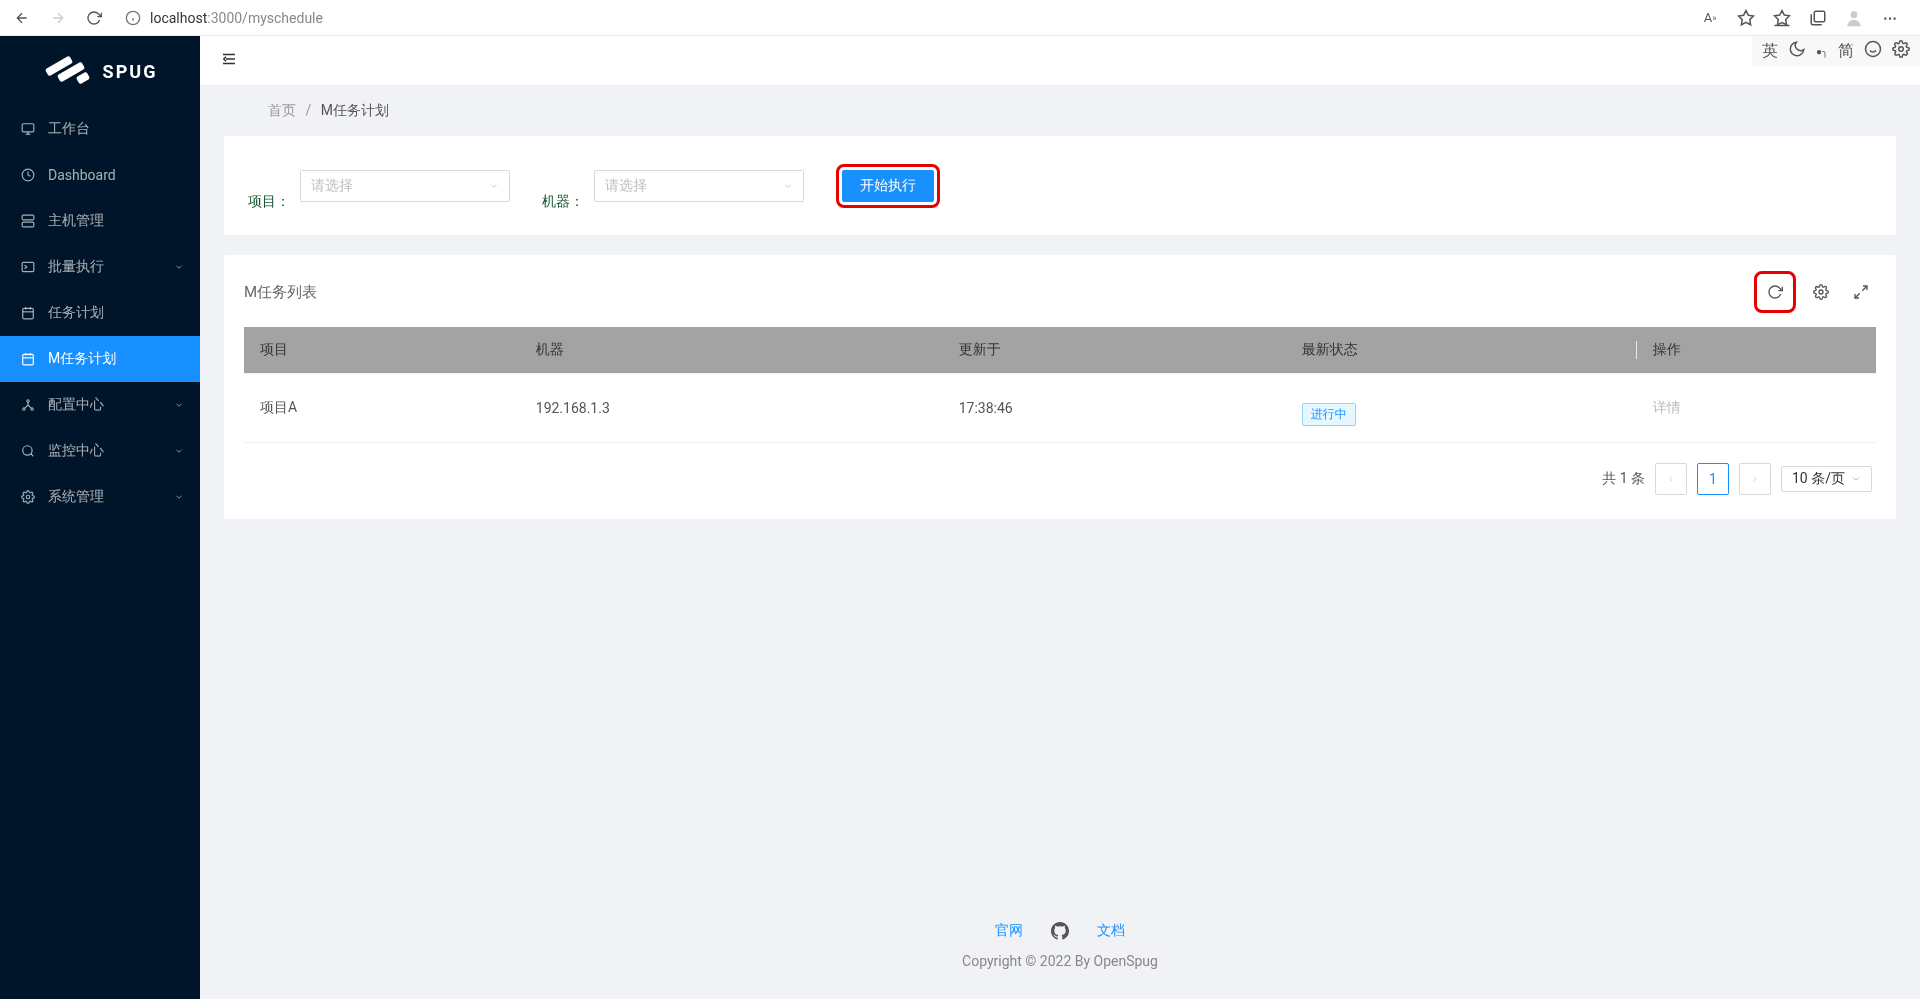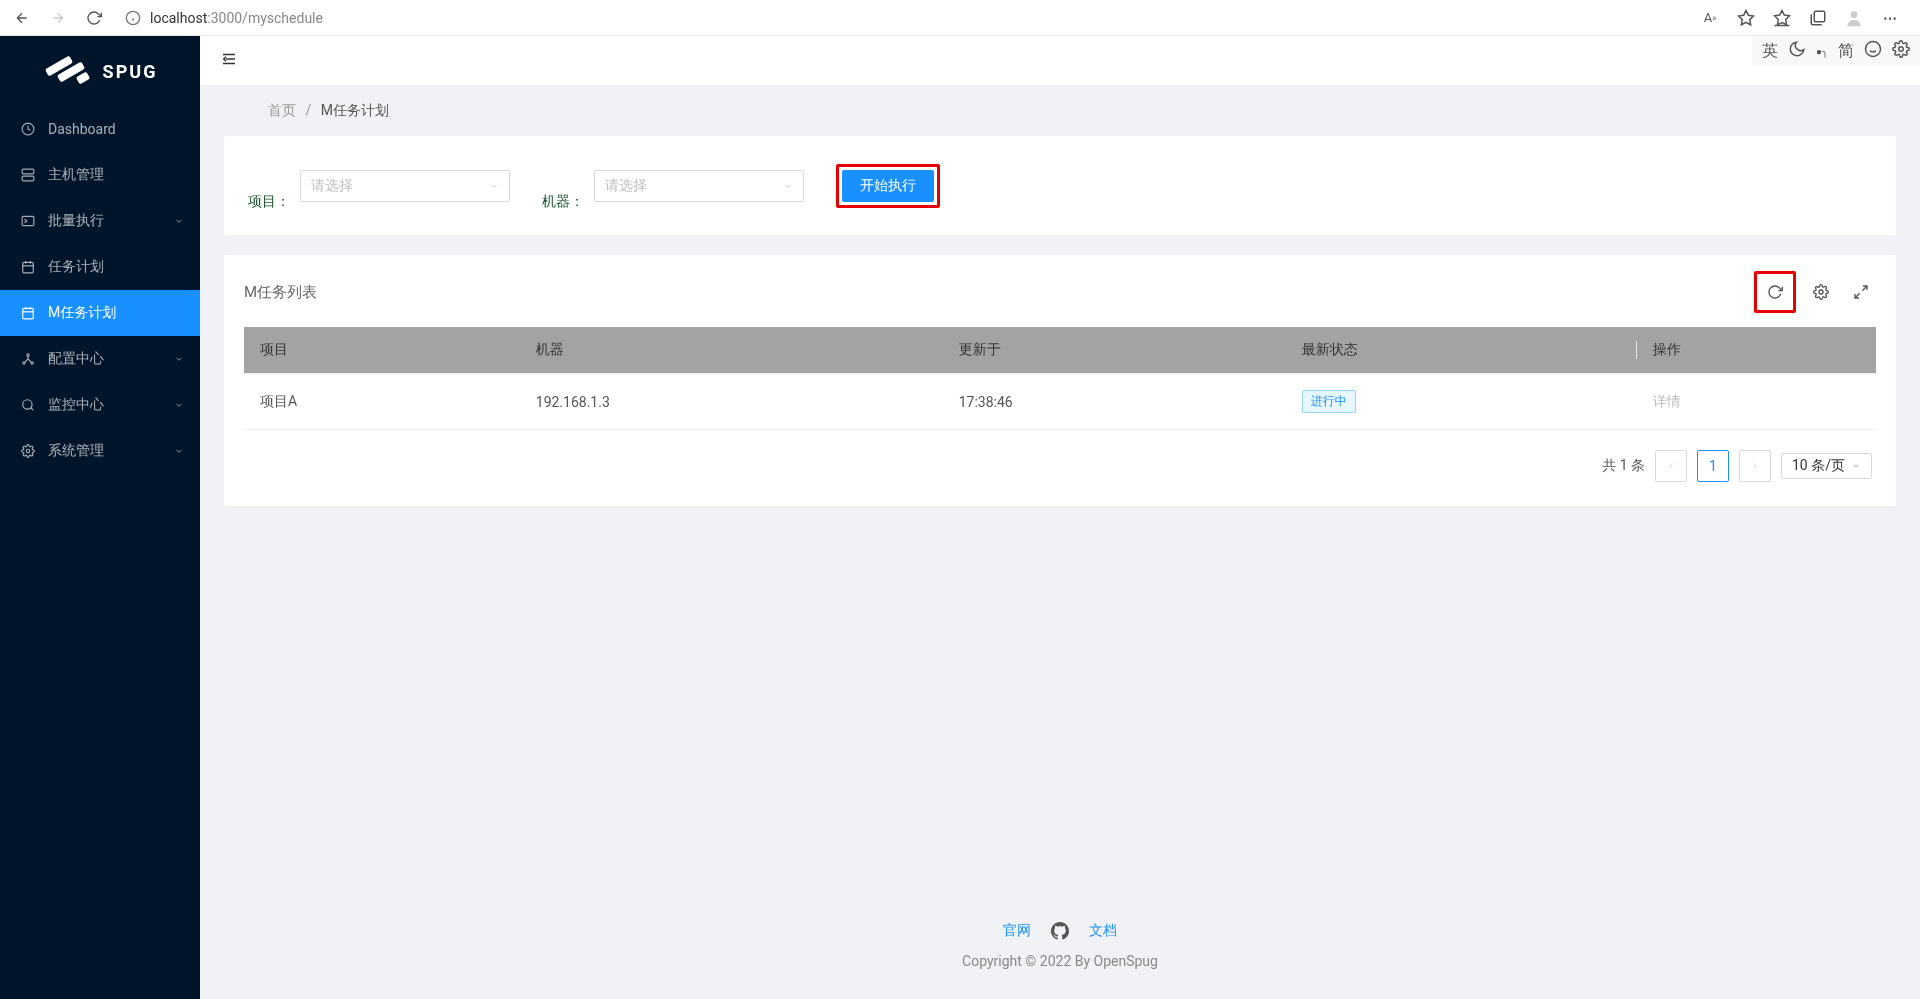--- a/index.html
+++ b/index.html
@@ -170,21 +170,21 @@
       height: 32px;
       padding: 0 18px;
       border-radius: 2px;
       cursor: pointer;
       font-size: 14px;
     }
     
     .highlight-box {
       border: 3px solid #e60000;
       padding: 3px;
-      border-radius: 2px;
+      border-radius: 8px;
       display: inline-flex;
     }
     .highlight-inline { display: inline-flex; align-items: center; justify-content: center; }
     
     .table-panel {
       margin-top: 20px;
       padding: 16px 20px 24px;
     }
     .table-header {
       display: flex;
@@ -220,20 +220,21 @@
       color: #555;
     }
     .tag {
       display: inline-block;
       padding: 2px 8px;
       border: 1px solid #91d5ff;
       background: #e6f7ff;
       color: #1890ff;
       border-radius: 2px;
       font-size: 12px;
+      margin-top: 13px;
     }
     .link-disabled { color: #bbb; }
     
     .pagination {
       display: flex;
       justify-content: flex-end;
       align-items: center;
       gap: 10px;
       margin-top: 20px;
       padding-right: 4px;
@@ -260,21 +261,21 @@
       background: #fff;
     }
     
     .footer {
       margin-top: auto;
       padding: 20px 0 30px;
       text-align: center;
       color: #888;
       background: #f0f2f5;
     }
-    .footer-links { display: flex; justify-content: center; gap: 20px; margin-bottom: 10px; }
+    .footer-links { display: flex; justify-content: center; gap: 28px; margin-bottom: 10px; }
     .footer-links a { color: #1890ff; text-decoration: none; cursor: pointer; }
     .footer-links .gh { color: #555; }
   </style>
 </head>
 <body>
 
 <div class="browser-bar">
   <div class="browser-nav-btn">
     <svg width="16" height="16" viewBox="0 0 24 24" fill="none" stroke="currentColor" stroke-width="2">
         <path d="M19 12H5M12 19l-7-7 7-7"></path>
@@ -365,20 +366,30 @@
         <span class="b1"></span>
           <span class="b2"></span>
           <span class="b3"></span>
       </div>
       <span>SPUG</span>
     </div>
 
     <div class="nav-item">
       <span class="nav-icon">
           <svg width="14" height="14" viewBox="0 0 24 24" fill="none" stroke="currentColor" stroke-width="2">
+            <rect x="2" y="3" width="20" height="14" rx="2"></rect>
+            <line x1="8" y1="21" x2="16" y2="21"></line>
+            <line x1="12" y1="17" x2="12" y2="21"></line>
+          </svg>
+        </span>
+      <span>工作台</span>
+    </div>
+    <div class="nav-item">
+      <span class="nav-icon">
+          <svg width="14" height="14" viewBox="0 0 24 24" fill="none" stroke="currentColor" stroke-width="2">
             <circle cx="12" cy="12" r="10"></circle>
             <path d="M12 6v6l4 2"></path>
           </svg>
         </span>
       <span>Dashboard</span>
     </div>
     <div class="nav-item">
       <span class="nav-icon">
           <svg width="14" height="14" viewBox="0 0 24 24" fill="none" stroke="currentColor" stroke-width="2">
             <rect x="2" y="2" width="20" height="8" rx="2"></rect>

